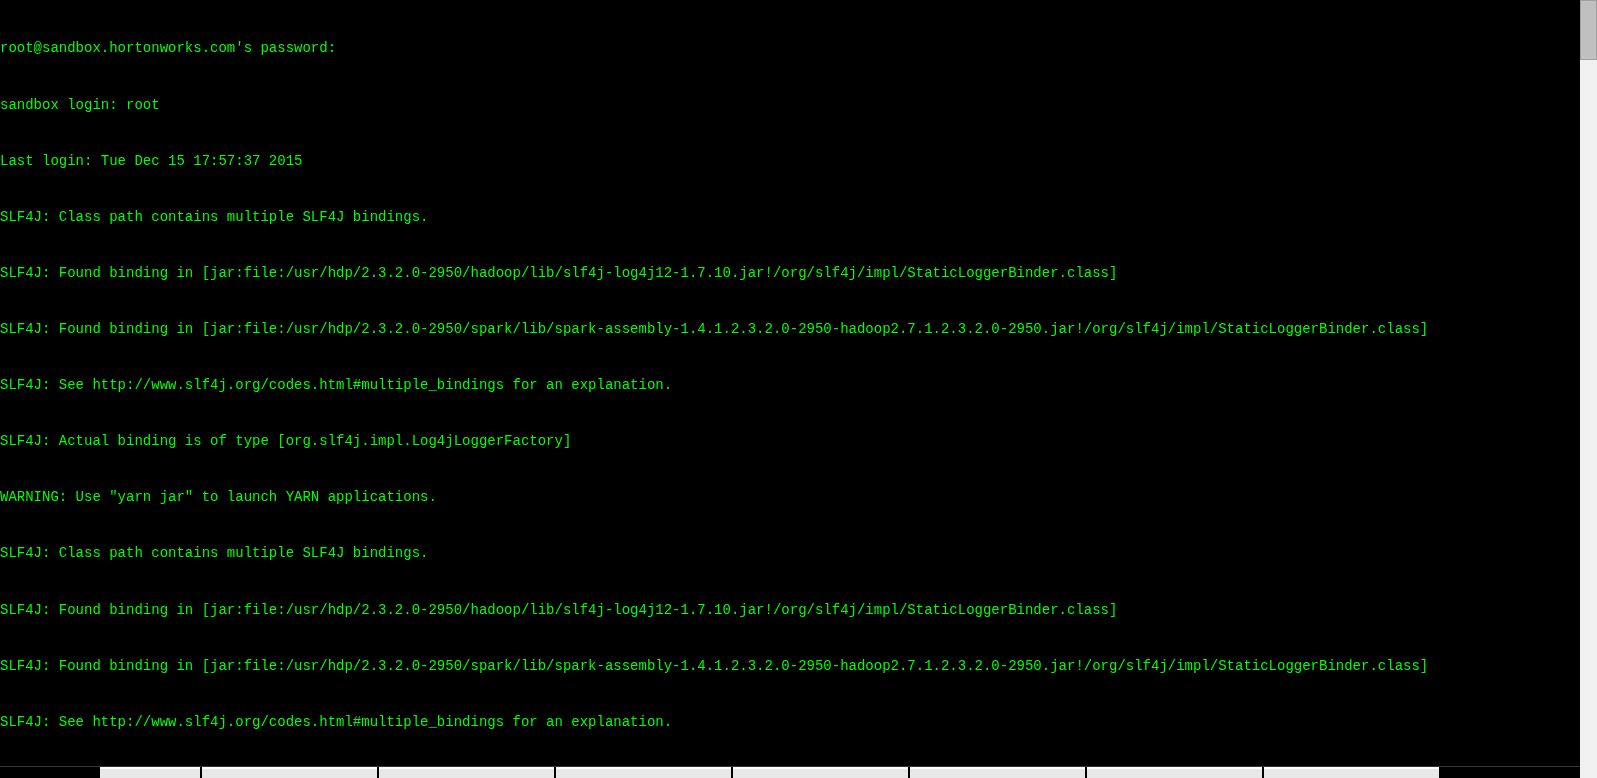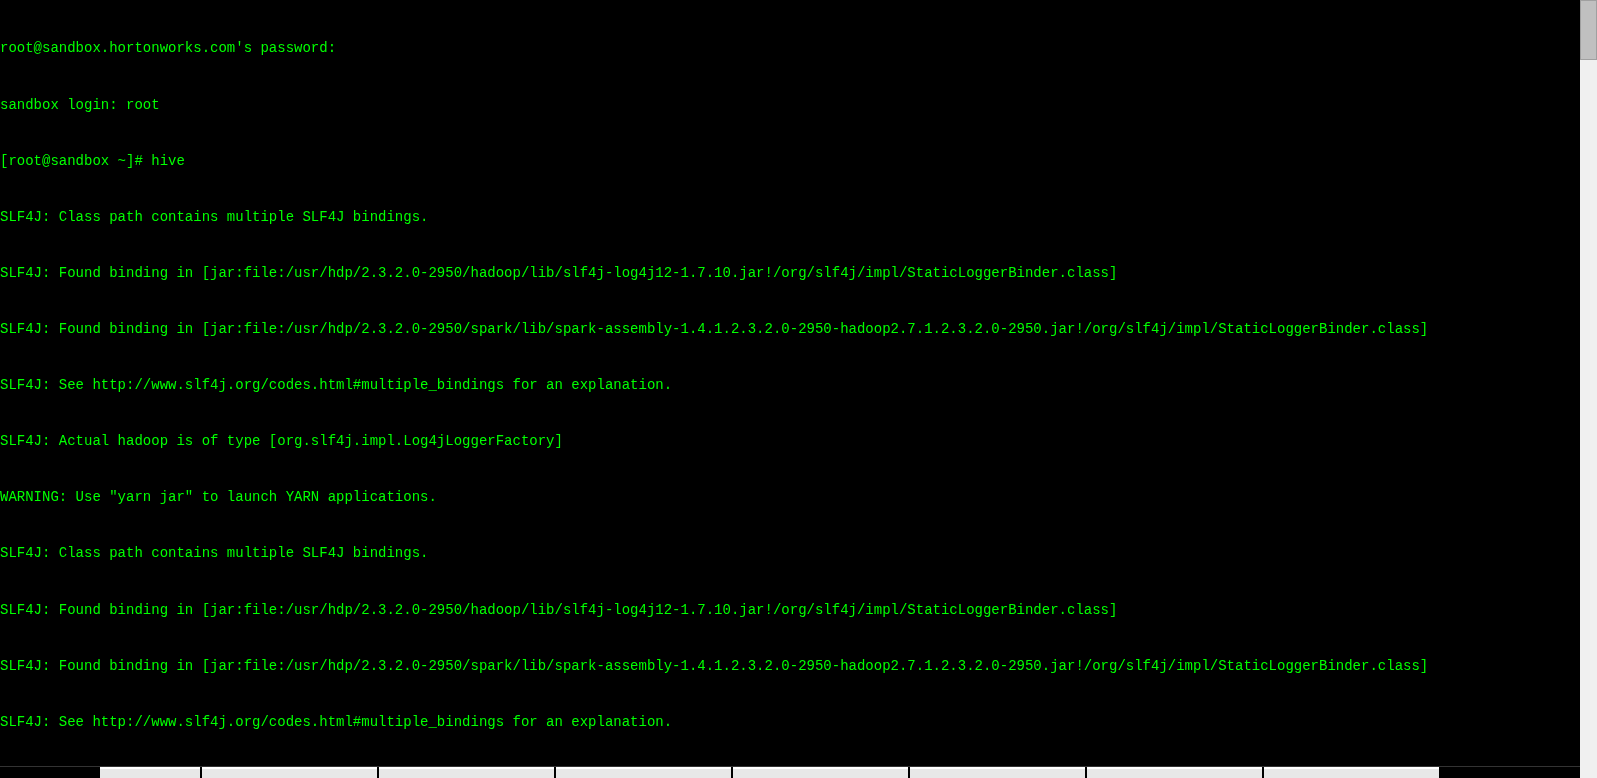--- a/index.html
+++ b/index.html
@@ -68,26 +68,26 @@
     .tb6 { width: 175px; }
     .tb7 { width: 175px; }
     .tb8 { width: 175px; }
   </style>
 </head>
 <body>
 
 <div class="terminal">
   <span class="line">root@sandbox.hortonworks.com's password:</span>
   <span class="line">sandbox login: root</span>
-  <span class="line">[root@sandbox ~]# hive</span>
+  <span class="line">Last login: Tue Dec 15 17:57:37 2015</span>
   <span class="line">SLF4J: Class path contains multiple SLF4J bindings.</span>
   <span class="line">SLF4J: Found binding in [jar:file:/usr/hdp/2.3.2.0-2950/hadoop/lib/slf4j-log4j12-1.7.10.jar!/org/slf4j/impl/StaticLoggerBinder.class]</span>
   <span class="line">SLF4J: Found binding in [jar:file:/usr/hdp/2.3.2.0-2950/spark/lib/spark-assembly-1.4.1.2.3.2.0-2950-hadoop2.7.1.2.3.2.0-2950.jar!/org/slf4j/impl/StaticLoggerBinder.class]</span>
   <span class="line">SLF4J: See http://www.slf4j.org/codes.html#multiple_bindings for an explanation.</span>
-  <span class="line">SLF4J: Actual hadoop is of type [org.slf4j.impl.Log4jLoggerFactory]</span>
+  <span class="line">SLF4J: Actual binding is of type [org.slf4j.impl.Log4jLoggerFactory]</span>
   <span class="line">WARNING: Use "yarn jar" to launch YARN applications.</span>
   <span class="line">SLF4J: Class path contains multiple SLF4J bindings.</span>
   <span class="line">SLF4J: Found binding in [jar:file:/usr/hdp/2.3.2.0-2950/hadoop/lib/slf4j-log4j12-1.7.10.jar!/org/slf4j/impl/StaticLoggerBinder.class]</span>
   <span class="line">SLF4J: Found binding in [jar:file:/usr/hdp/2.3.2.0-2950/spark/lib/spark-assembly-1.4.1.2.3.2.0-2950-hadoop2.7.1.2.3.2.0-2950.jar!/org/slf4j/impl/StaticLoggerBinder.class]</span>
   <span class="line">SLF4J: See http://www.slf4j.org/codes.html#multiple_bindings for an explanation.</span>
   
   <span class="line"></span>
   
   
   

